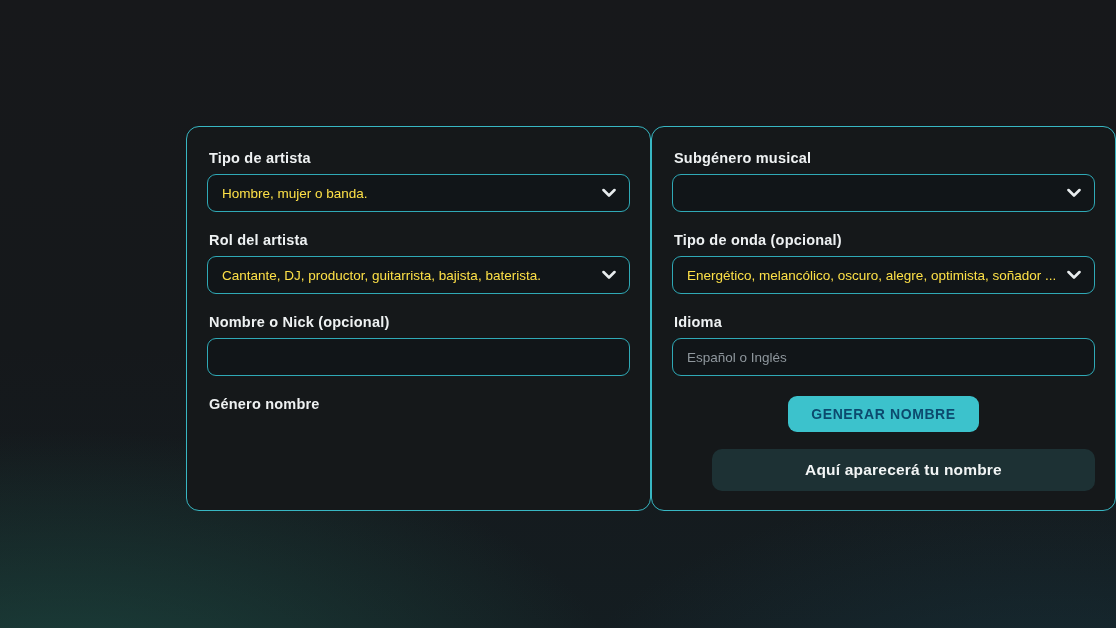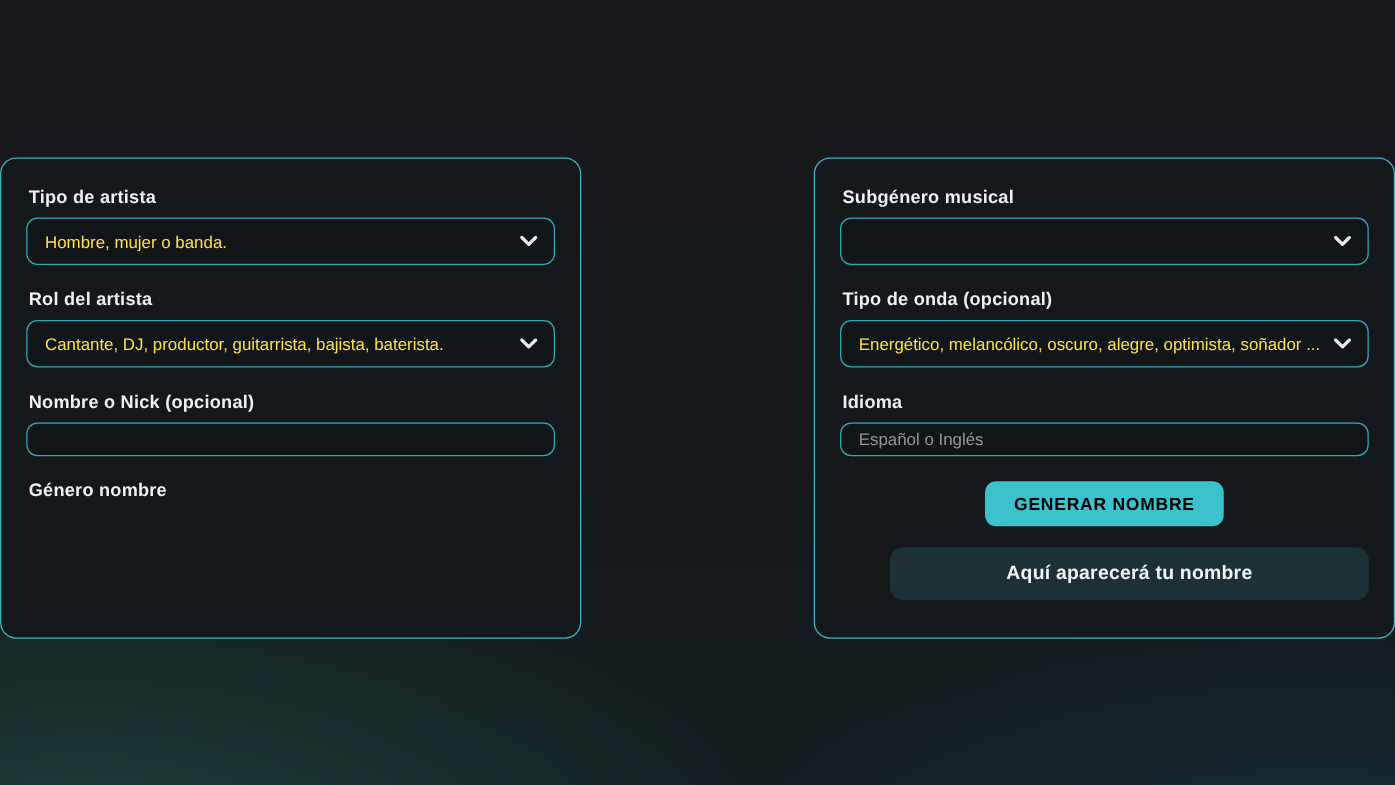--- a/index.html
+++ b/index.html
@@ -6,21 +6,21 @@
   html, body { width: 1116px; height: 628px; overflow: hidden; }
   body {
     font-family: "Liberation Sans", sans-serif;
     background:
       radial-gradient(900px 440px at 6% 112%, rgba(33,92,79,0.60), rgba(33,92,79,0) 62%),
       radial-gradient(820px 400px at 94% 115%, rgba(26,66,80,0.42), rgba(26,66,80,0) 60%),
       linear-gradient(180deg, #17181b 0%, #15181b 55%, #141d21 100%);
   }
   .wrap {
     display: flex;
-    justify-content: space-between;
+    justify-content: flex-end;
     padding-top: 126px;
   }
   .panel {
     width: 465px;
     height: 385px;
     background: #15181a;
     border: 1.5px solid #38b7c3;
     border-radius: 13px;
     padding: 23px 20px 0 20px;
   }
@@ -56,37 +56,37 @@
     position: absolute;
     right: 13px;
     top: 50%;
     transform: translateY(-50%);
     width: 14px;
     height: 9px;
     display: block;
   }
   input.text-control {
     width: 100%;
-    height: 27px;
+    height: 38px;
     border: 1.5px solid #2fa9b6;
     border-radius: 9px;
     background: #111518;
     color: #d8dcde;
     font-family: "Liberation Sans", sans-serif;
     font-size: 13.5px;
     padding: 0 14px;
     outline: none;
   }
   input.text-control::placeholder { color: #8f979d; opacity: 1; }
   .btn-row { display: flex; justify-content: center; margin-top: 20px; }
   .generate-btn {
     height: 36px;
     padding: 0 23px;
     background: #3cc2cc;
-    color: #000000;
+    color: #0c4a6e;
     border: none;
     border-radius: 9px;
     font-family: "Liberation Sans", sans-serif;
     font-weight: bold;
     font-size: 14px;
     letter-spacing: 0.6px;
     cursor: pointer;
   }
   .result-box {
     margin-top: 17px;

